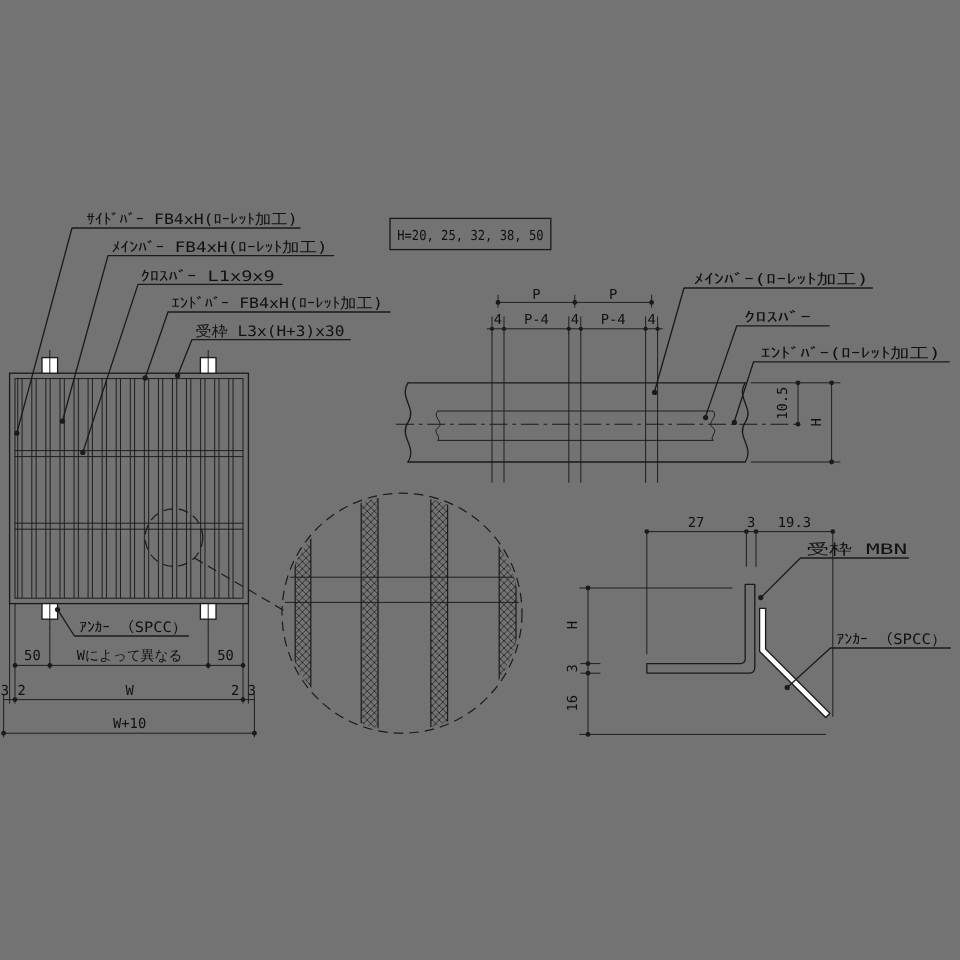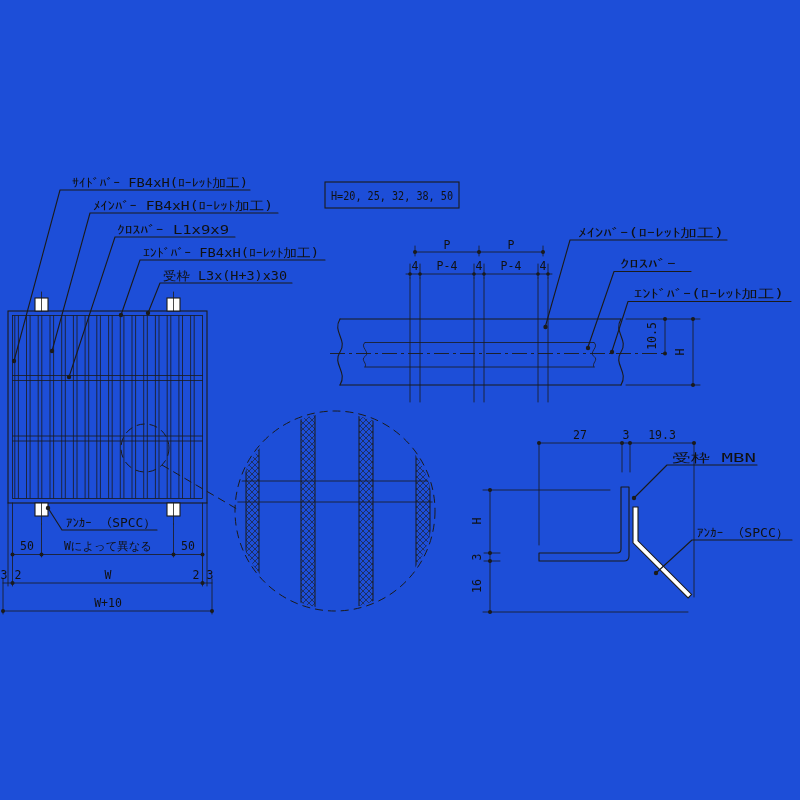--- a/index.html
+++ b/index.html
@@ -1,16 +1,16 @@
 <!DOCTYPE html>
 <html><head>
 <meta charset="utf-8">
 <style>
   html,body{margin:0;padding:0;background:#ffffff;}
-  .page{width:800px;height:800px;background:#1d4ed8;position:relative;overflow:hidden;}
+  .page{width:800px;height:800px;background:#737373;position:relative;overflow:hidden;}
   svg{display:block;}
   
   .s   {stroke:#1b1b1b;fill:none;stroke-width:1.1;stroke-linecap:round;}
   .th  {stroke:#1b1b1b;fill:none;stroke-width:0.8;stroke-linecap:round;}
   .dash{stroke:#1b1b1b;fill:none;stroke-width:1.0;stroke-dasharray:8,5;}
   .cl  {stroke:#1b1b1b;fill:none;stroke-width:0.9;stroke-dasharray:15,4,3,4;}
   .dot {fill:#1b1b1b;stroke:none;}
   .bar {fill:url(#xhatch);stroke:#1b1b1b;stroke-width:1.0;}
   .white{fill:#ffffff;}
   text{font-family:"DejaVu Sans Mono","Liberation Mono",monospace;fill:#111111;}

